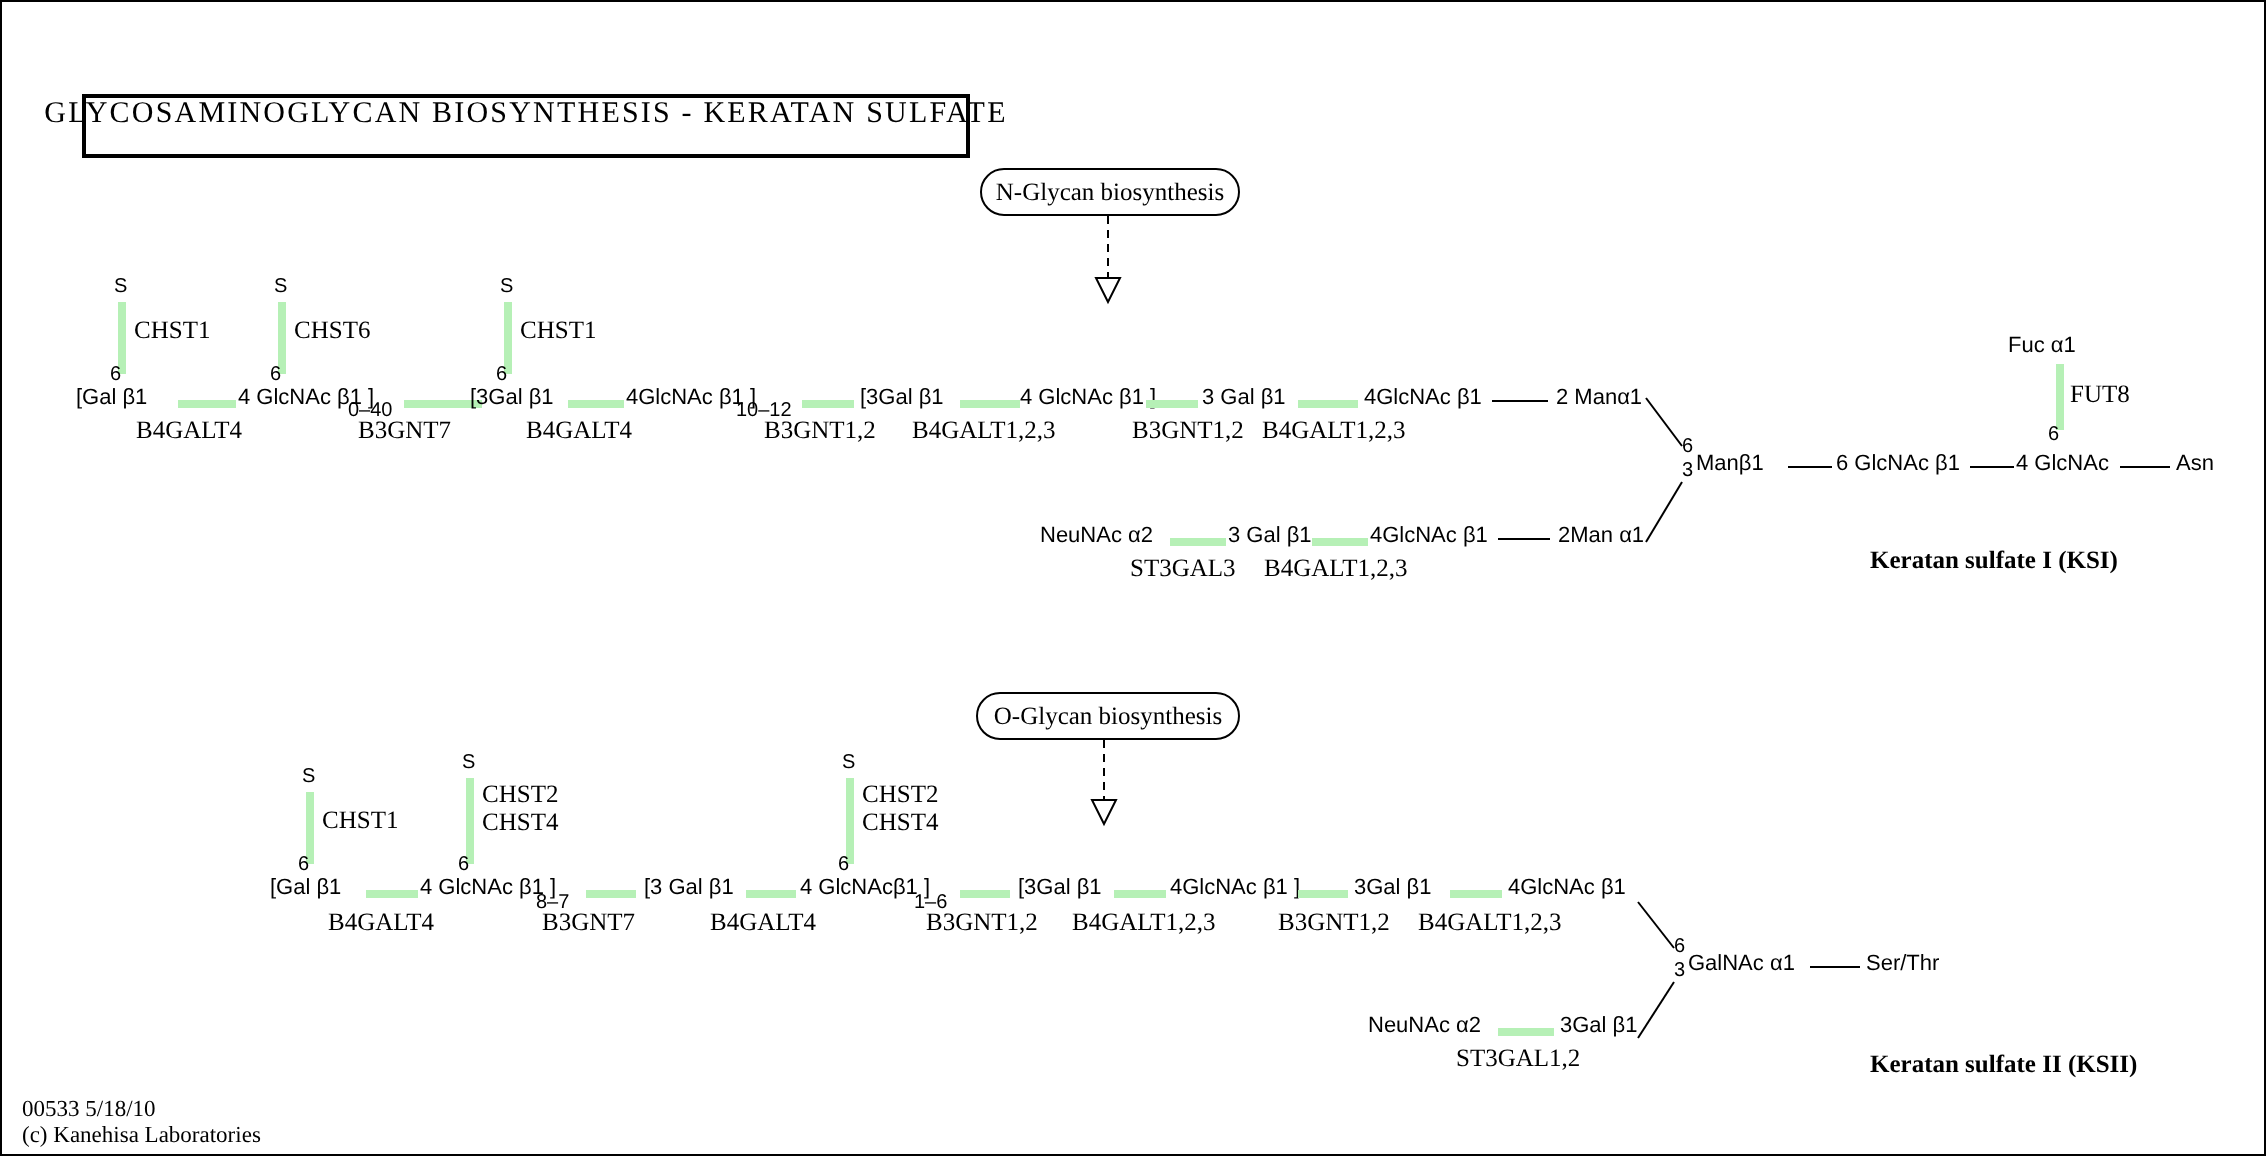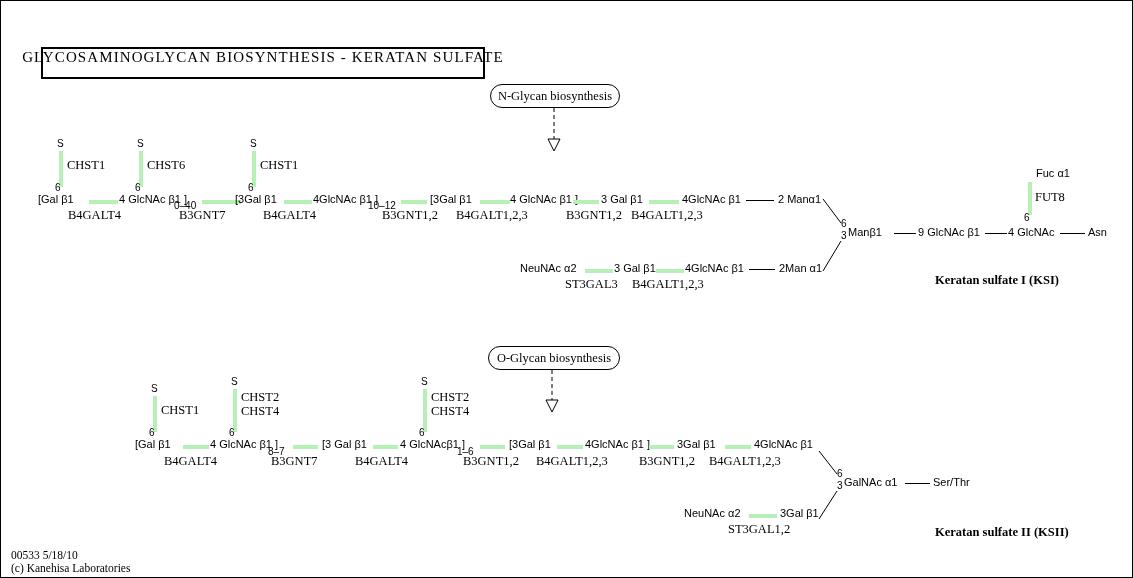--- a/index.html
+++ b/index.html
@@ -159,29 +159,29 @@
   <div class="abs edge-black" style="left:748px;top:268px;width:26px;"></div>
 
   <div class="abs lbl" style="left:778px;top:261px;">2Man α1</div>
 
   <div class="abs sup" style="left:840px;top:217px;">6</div>
   <div class="abs sup" style="left:840px;top:229px;">3</div>
 
   <div class="abs lbl" style="left:847px;top:225px;text-align:right;">Manβ1</div>
   <div class="abs edge-black" style="left:893px;top:232px;width:22px;"></div>
 
-  <div class="abs lbl" style="left:917px;top:225px;">9 GlcNAc β1</div>
+  <div class="abs lbl" style="left:917px;top:225px;">6 GlcNAc β1</div>
   <div class="abs edge-black" style="left:984px;top:232px;width:22px;"></div>
 
   <div class="abs lbl" style="left:1007px;top:225px;">4 GlcNAc</div>
   <div class="abs edge-black" style="left:1059px;top:232px;width:25px;"></div>
 
   <div class="abs lbl" style="left:1087px;top:225px;">Asn</div>
 
-  <div class="abs lbl" style="left:1003px;top:166px;margin-left:32px;">Fuc α1</div>
+  <div class="abs lbl" style="left:1003px;top:166px;">Fuc α1</div>
   <div class="abs vline-green" style="left:1027px;top:181px;height:33px;"></div>
   <div class="abs enz" style="left:1034px;top:189px;">FUT8</div>
   <div class="abs sup" style="left:1023px;top:211px;">6</div>
 
   <div class="abs bold-lbl" style="left:934px;top:272px;">Keratan sulfate I (KSI)</div>
 
   <div class="abs sup" style="left:150px;top:382px;">S</div>
   <div class="abs vline-green" style="left:152px;top:395px;height:36px;"></div>
   <div class="abs enz" style="left:160px;top:402px;">CHST1</div>
   <div class="abs sup" style="left:148px;top:426px;">6</div>

